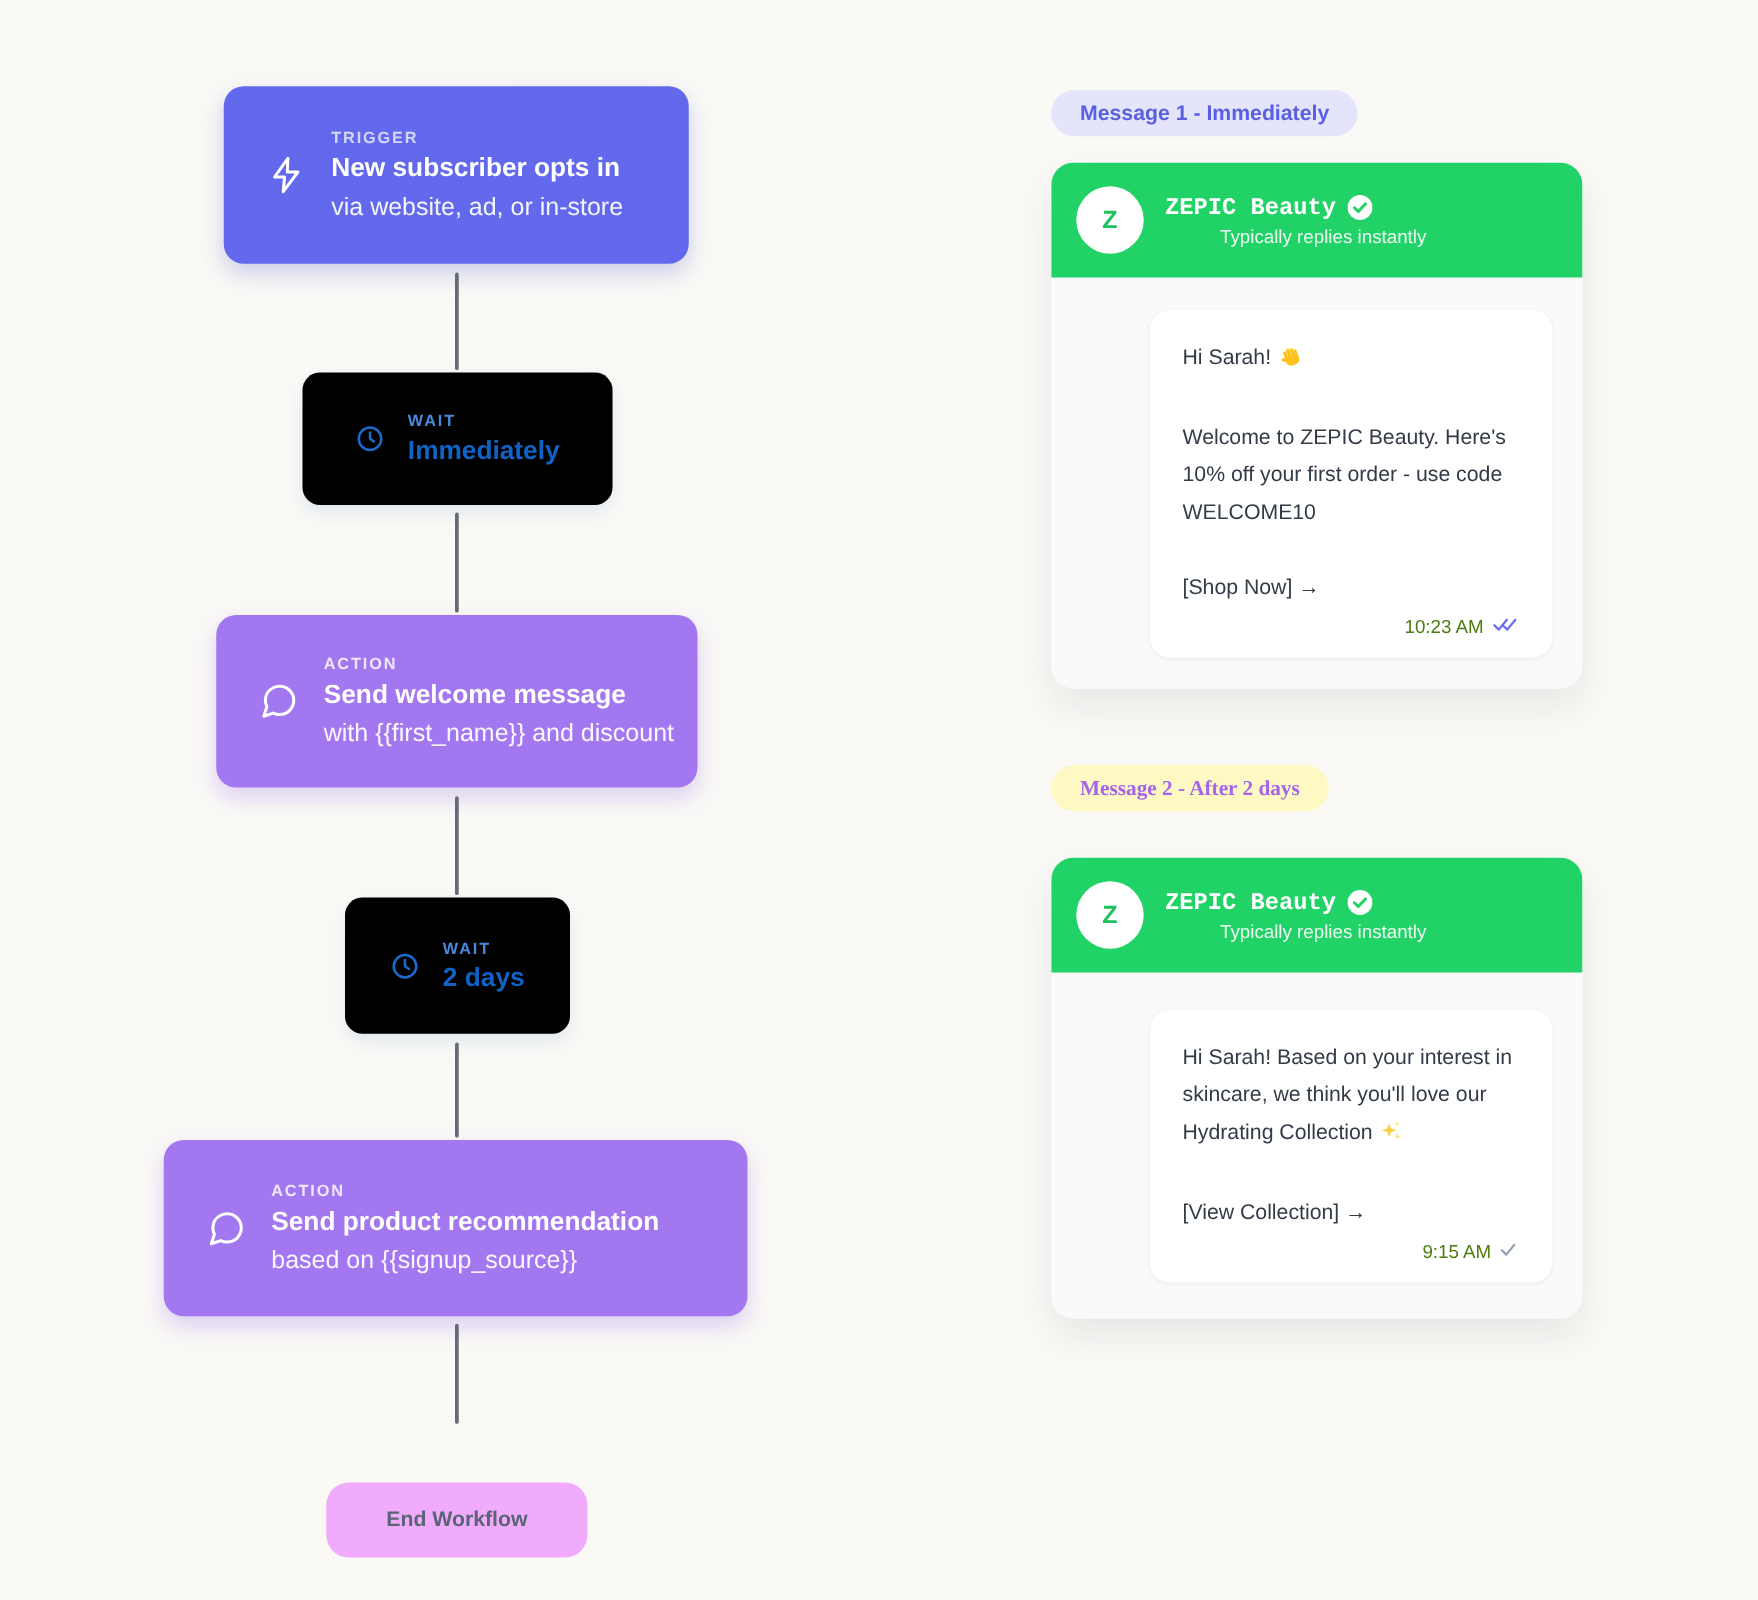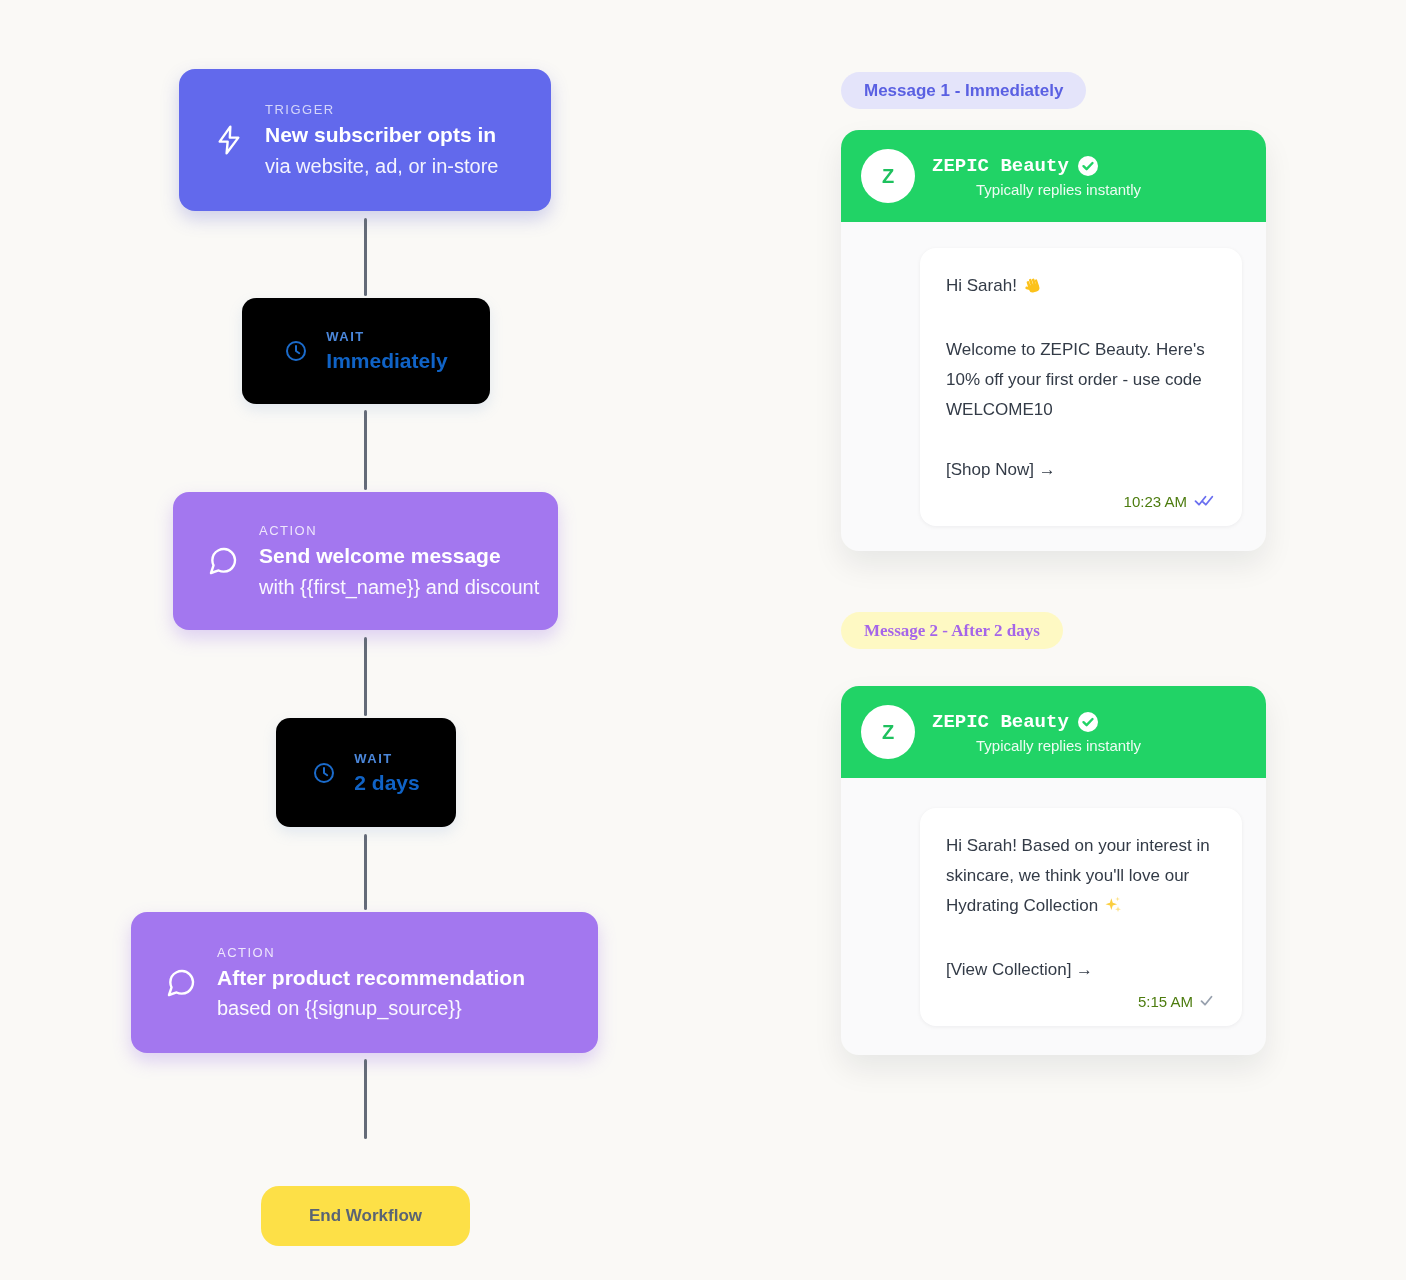--- a/index.html
+++ b/index.html
@@ -4,21 +4,21 @@
 <style>
   * { margin:0; padding:0; box-sizing:border-box; }
   html,body { background:#FAF9F6; }
   body { font-family:"Liberation Sans","DejaVu Sans",sans-serif; }
   #canvas { position:relative; width:1406px; height:1280px; background:#FAF9F6; overflow:hidden; }
 
   
   .node { position:absolute; display:flex; align-items:center; }
   .node .icon-box { flex:0 0 auto; display:flex; align-items:center; justify-content:center; }
   .ntext { display:flex; flex-direction:column; }
-  .nlabel { font-size:13px; font-weight:400; letter-spacing:1.5px; }
+  .nlabel { font-size:13px; font-weight:700; letter-spacing:1.5px; }
   .ntitle { font-size:21px; font-weight:700; margin-top:5px; line-height:1.2; }
   .nsub   { font-size:20px; margin-top:7px; }
 
   .node-trigger { left:179px; top:69px;  width:372px; height:142px; border-radius:16px;
                   background:#6269EC; padding-left:34px; gap:20px;
                   box-shadow:0 8px 18px rgba(78,84,200,.25); }
   .node-trigger .nlabel { color:rgba(255,255,255,.72); }
   .node-trigger .ntitle { color:#FFFFFF; }
   .node-trigger .nsub   { color:rgba(255,255,255,.93); }
 
@@ -33,21 +33,21 @@
   .node-action1 .nsub,   .node-action2 .nsub   { color:rgba(255,255,255,.95); }
 
   .node-wait1 { left:242px; top:298px; width:248px; height:106px; }
   .node-wait2 { left:276px; top:718px; width:180px; height:109px; }
   .node-wait1, .node-wait2 { border-radius:14px; background:#000000; justify-content:center; gap:18px;
                              box-shadow:0 6px 14px rgba(120,160,210,.18); }
   .wait-label { font-size:13px; font-weight:700; letter-spacing:1.5px; color:#4B87DB; }
   .wait-title { font-size:21px; font-weight:700; color:#1063C6; margin-top:5px; }
 
   .node-end { left:261px; top:1186px; width:209px; height:60px; border-radius:18px;
-              background:#fde047; justify-content:center;align-items:center; }
+              background:#f0abfc; justify-content:center;align-items:center; }
   .end-text { font-size:17px; font-weight:700; color:#5A6474; }
 
   .connector { position:absolute; left:364px; width:3px; background:#646B78; border-radius:2px; }
   .c1 { top:218px;  height:78px; }
   .c2 { top:410px;  height:80px; }
   .c3 { top:637px;  height:79px; }
   .c4 { top:834px;  height:76px; }
   .c5 { top:1059px; height:80px; }
 
   
@@ -146,21 +146,21 @@
   <div class="connector c4"></div>
 
   <div class="node node-action2">
     <span class="icon-box">
       <svg width="32" height="32" viewBox="0 0 24 24" fill="none" stroke="#FFFFFF" stroke-width="1.8" stroke-linecap="round" stroke-linejoin="round">
         <path d="M21 11.5a8.38 8.38 0 0 1-.9 3.8 8.5 8.5 0 0 1-7.6 4.7 8.38 8.38 0 0 1-3.8-.9L3 21l1.9-5.7a8.38 8.38 0 0 1-.9-3.8 8.5 8.5 0 0 1 4.7-7.6 8.38 8.38 0 0 1 3.8-.9h.5a8.48 8.48 0 0 1 8 8v.5z"></path>
       </svg>
     </span>
     <div class="ntext">
       <div class="nlabel">ACTION</div>
-      <div class="ntitle">After product recommendation</div>
+      <div class="ntitle">Send product recommendation</div>
       <div class="nsub">based on {{signup_source}}</div>
     </div>
   </div>
 
   <div class="connector c5"></div>
 
   <div class="node node-end">
     <span class="end-text">End Workflow</span>
   </div>
 
@@ -237,21 +237,21 @@
           <span class="emoji">
             <svg width="20" height="20" viewBox="0 0 24 24">
               <path d="M10 4l1.7 5.3L17 11l-5.3 1.7L10 18l-1.7-5.3L3 11l5.3-1.7z" fill="#FBCE3F"></path>
               <path d="M18 13.5l.9 2.6 2.6.9-2.6.9-.9 2.6-.9-2.6-2.6-.9 2.6-.9z" fill="#FDE28A"></path>
               <path d="M17.5 2l.7 2.1 2.1.7-2.1.7-.7 2.1-.7-2.1-2.1-.7 2.1-.7z" fill="#FDE28A"></path>
             </svg>
           </span>
         </p>
         <p class="gap"><span>[View Collection]</span> <span>→</span></p>
         <div class="time-row">
-          <span>5:15 AM</span>
+          <span>9:15 AM</span>
           <span>
             <svg width="16" height="12" viewBox="0 0 16 12" fill="none" stroke="#98A1AE" stroke-width="1.8" stroke-linecap="round" stroke-linejoin="round">
               <path d="M1.5 6.2 L5 9.7 L11.5 1.8"></path>
             </svg>
           </span>
         </div>
       </div>
     </div>
   </div>
 

